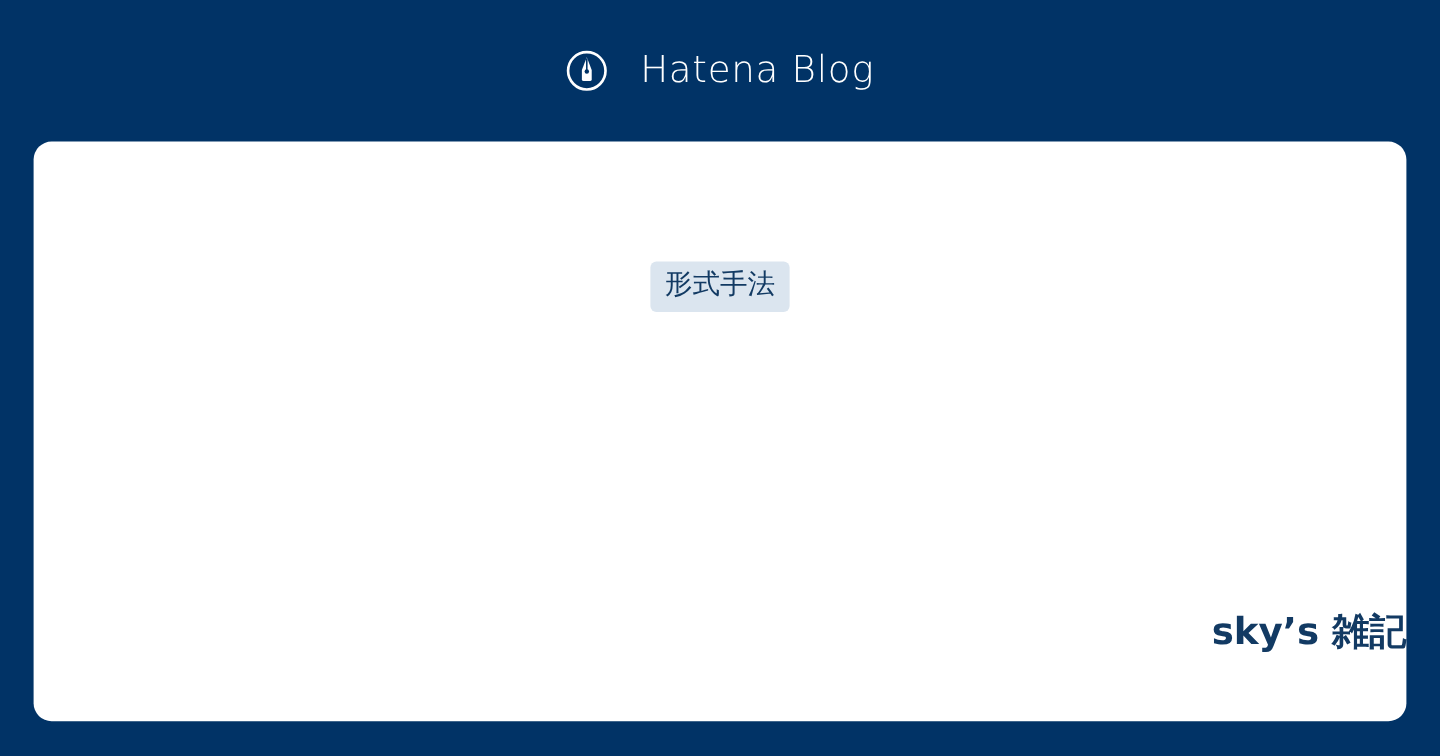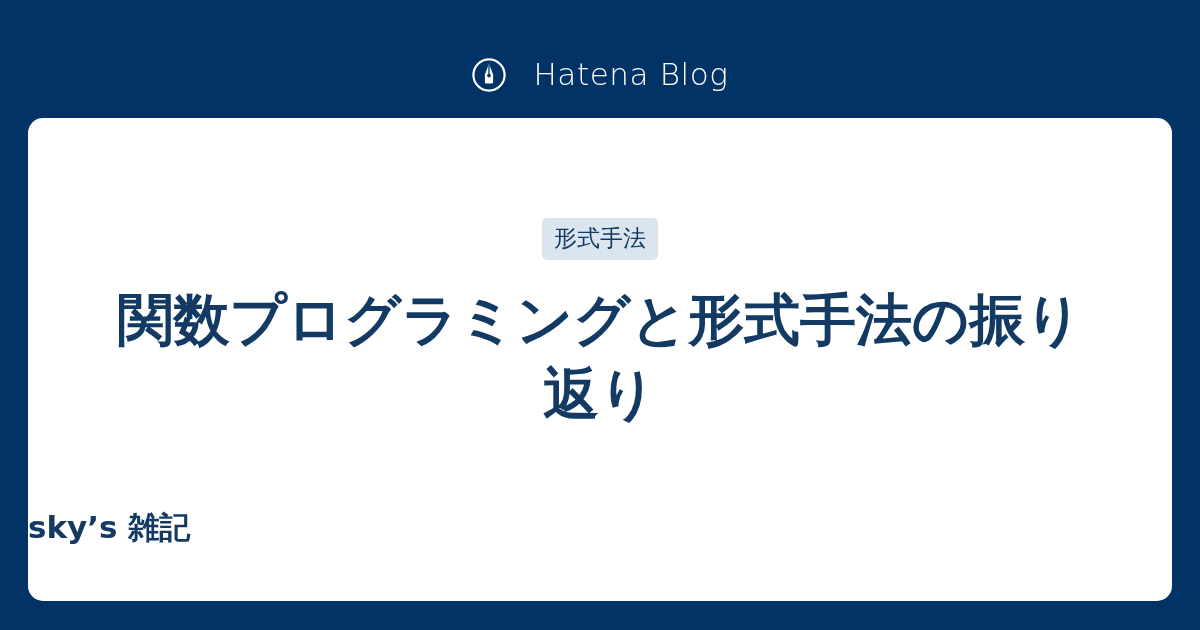--- a/index.html
+++ b/index.html
@@ -25,21 +25,20 @@
   .site-header {
     position: absolute;
     top: 0;
     left: 0;
     width: 1200px;
     height: 118px;
     display: flex;
     align-items: center;
     justify-content: center;
     gap: 26px;
-    margin-top: 16px;
   }
 
   .brand-mark {
     width: 36px;
     height: 36px;
     flex: 0 0 36px;
     display: block;
   }
 
   .brand-name {
@@ -82,21 +81,21 @@
   .tag-item {
     background: #dbe5ef;
     color: #123a63;
     font-size: 23px;
     line-height: 1;
     font-weight: 500;
     border-radius: 5px;
     padding: 9px 12px 10px 12px;
     white-space: nowrap;
     box-sizing: border-box;
-    font-family: Liberation Sans, sans-serif;
+    font-family: Liberation Mono, monospace;
   }
 
   
   .entry-title {
     margin: 0;
     padding: 0 70px;
     margin-top: 24px;
     width: 100%;
     box-sizing: border-box;
     text-align: center;
@@ -108,21 +107,21 @@
     font-family: "DejaVu Sans", "Liberation Sans", sans-serif;
     word-break: break-all;
   }
 
   
   .blog-name {
     position: absolute;
     left: 0;
     top: 394px;
     width: 100%;
-    text-align: left;
+    text-align: right;
     color: #123a63;
     font-size: 31px;
     line-height: 1;
     font-weight: 700;
     font-family: "DejaVu Sans", "Liberation Sans", sans-serif;
     white-space: nowrap;
   }
 </style>
 </head>
 <body>
@@ -140,19 +139,18 @@
     </span>
     <span class="brand-name">Hatena Blog</span>
   </div>
 
   <div class="entry-card">
 
     <div class="tag-list">
       <span class="tag-item">形式手法</span>
     </div>
 
-    <h1 class="entry-title">関数プログラミングと形式手法の振り返り</h1>
 
     <div class="blog-name">sky’s 雑記</div>
 
   </div>
 
 </div>
 
 </body></html>

